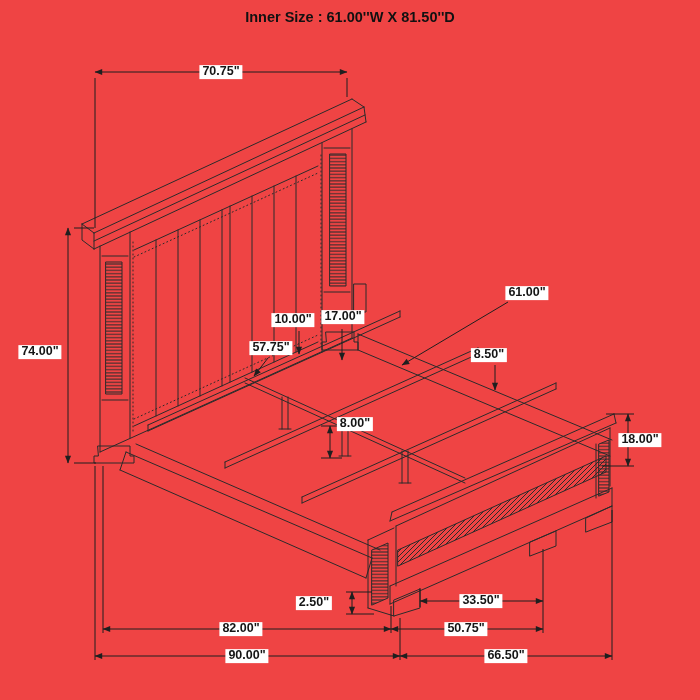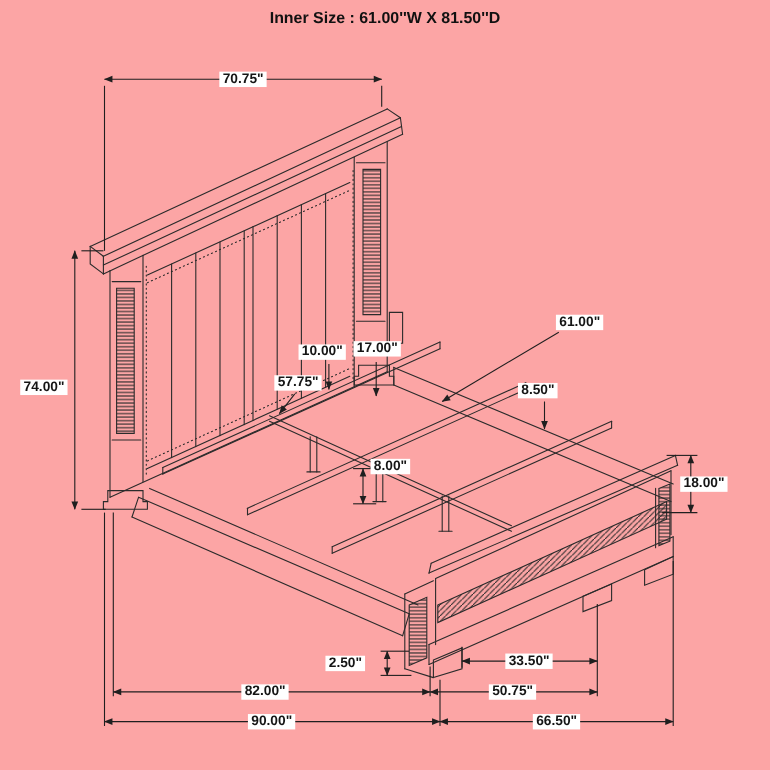--- a/index.html
+++ b/index.html
@@ -1,16 +1,16 @@
 <!DOCTYPE html>
 <html><head>
 <meta charset="utf-8">
 <style>
   html,body{margin:0;padding:0;background:#fff;}
-  .canvas{position:relative;width:700px;height:700px;background:#fca5a5;overflow:hidden;
+  .canvas{position:relative;width:700px;height:700px;background:#ef4444;overflow:hidden;
           font-family:"Liberation Sans",sans-serif;}
   .canvas svg{position:absolute;left:0;top:0;}
   .title{position:absolute;left:350px;top:17px;transform:translate(-50%,-50%);
          font-size:14.5px;font-weight:bold;color:#111;white-space:nowrap;}
   .dim{position:absolute;transform:translate(-50%,-50%);background:#fff;
        padding:0 3px;font-size:12.5px;font-weight:bold;color:#151515;
        white-space:nowrap;line-height:1.1;}
 </style>
 </head>
 <body>

